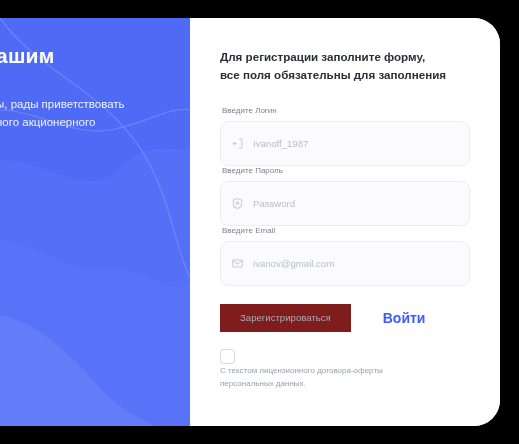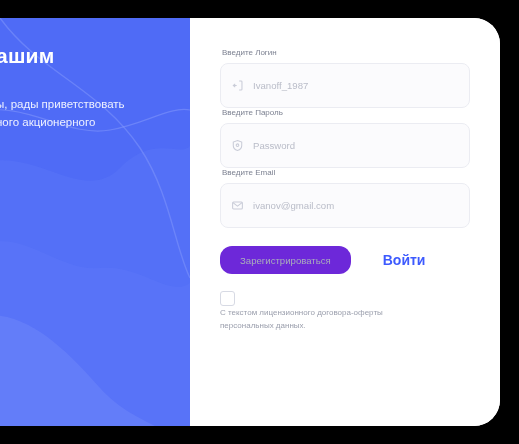--- a/index.html
+++ b/index.html
@@ -126,24 +126,24 @@
   }
 
   
   .actions {
     display: flex;
     align-items: center;
     margin-top: 18px;
     margin-bottom: 16px;
   }
   .btn-register {
-    background: #6d28d9;
+    background: #7f1d1d;
     color: #a9adbb;
     border: none;
-    border-radius: 12px;
+    border-radius: 0;
     height: 28px;
     padding: 0 20px;
     font-size: 9.6px;
     font-family: "Liberation Sans", sans-serif;
     font-weight: 400;
     cursor: default;
   }
   .btn-login {
     margin-left: 32px;
     color: #3d5afe;
@@ -203,20 +203,24 @@
         <h1 class="panel-heading">ашим</h1>
         <div class="panel-body">
           <div>ы, рады приветствовать</div>
           <div>ного акционерного</div>
         </div>
       </div>
     </div>
 
     <div id="form-panel">
 
+      <div class="form-heading">
+        <div>Для регистрации заполните форму,</div>
+        <div>все поля обязательны для заполнения</div>
+      </div>
 
       <div class="field">
         <label class="field-label">Введите Логин</label>
         <div class="input-wrap">
           <span class="input-icon">
             <svg width="13" height="13" viewBox="0 0 16 16" fill="none" stroke="currentColor" stroke-width="1.3">
               <path d="M10 2.5H12.5A1 1 0 0 1 13.5 3.5V12.5A1 1 0 0 1 12.5 13.5H10"></path>
               <path d="M7 8H2.8"></path>
               <path d="M5.2 5.9L2.8 8L5.2 10.1"></path>
             </svg>

